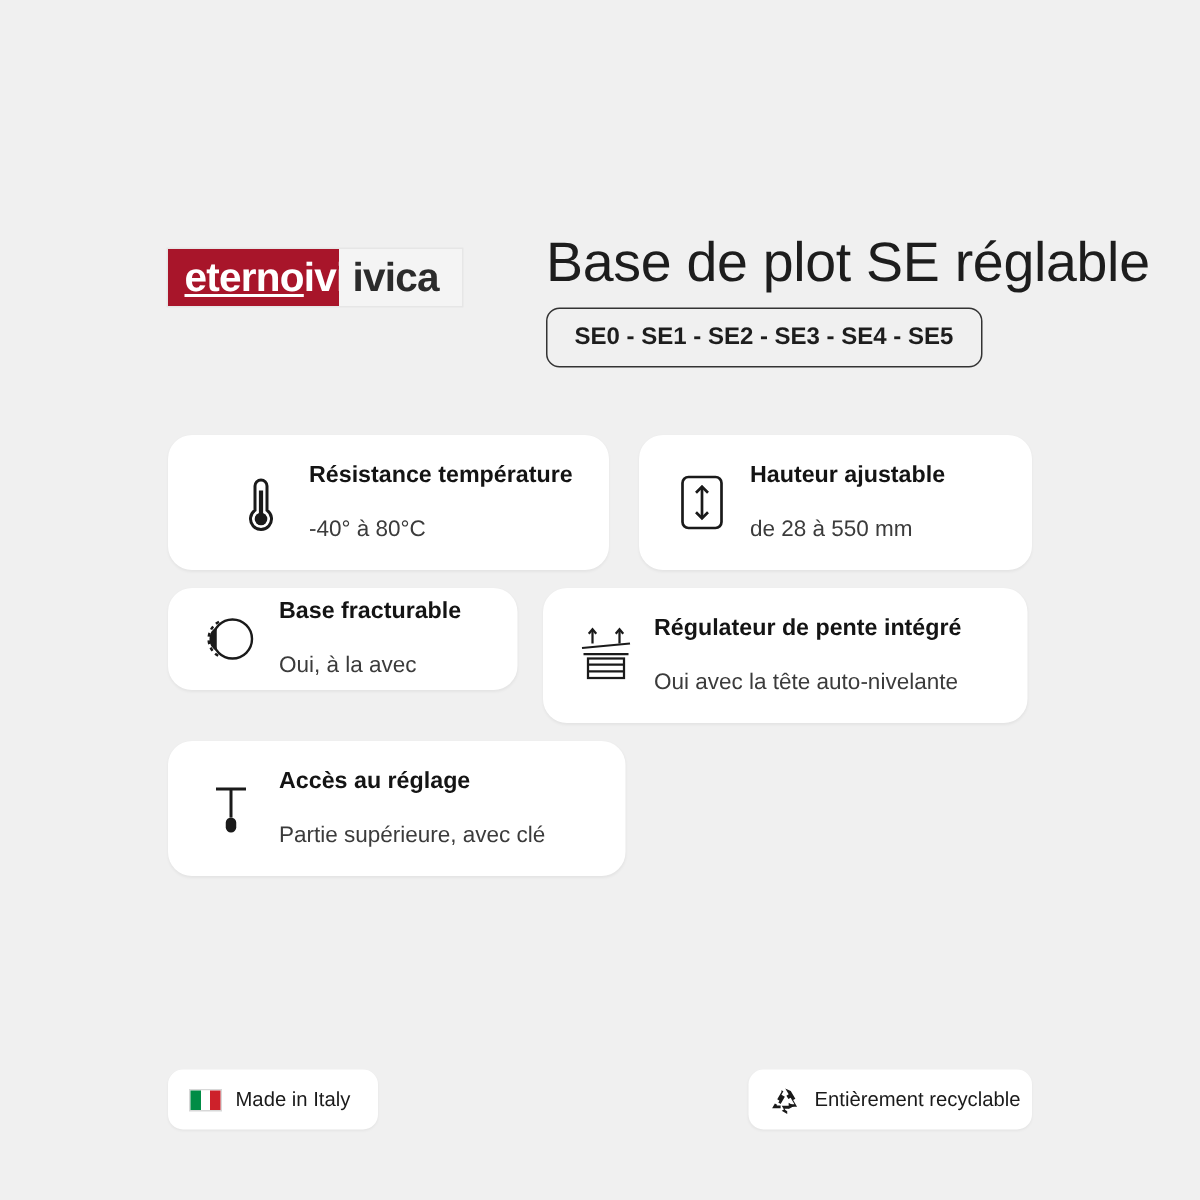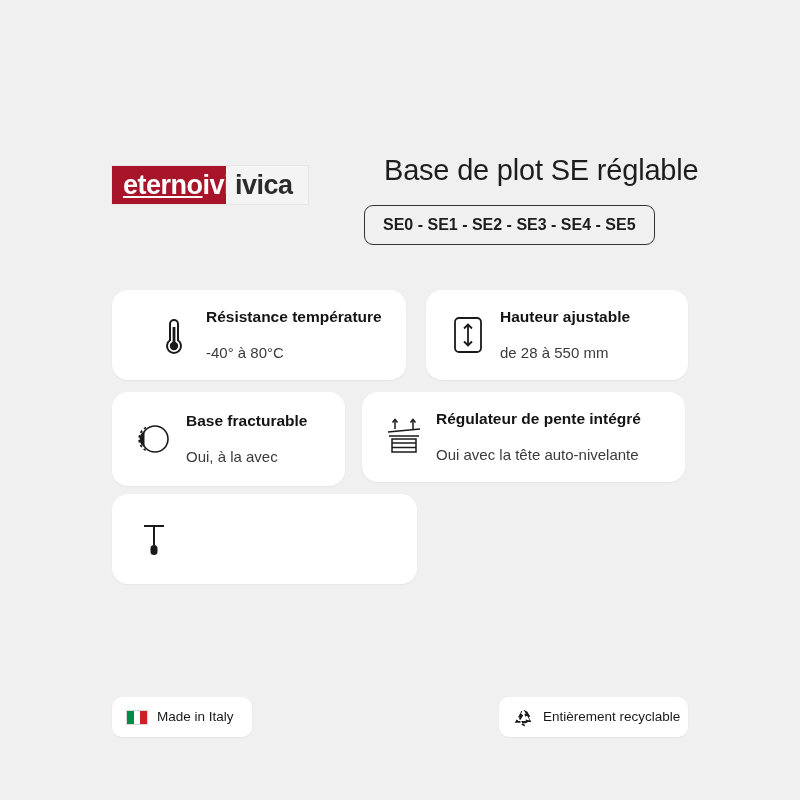--- a/index.html
+++ b/index.html
@@ -61,23 +61,23 @@
     display: flex;
     align-items: center;
     font-size: 27px;
     font-weight: bold;
     letter-spacing: -0.5px;
     color: #2b2b2b;
   }
 
   .title {
     position: absolute;
-    left: 384px;
+    left: 364px;
     top: 24px;
-    font-size: 29px;
+    font-size: 37px;
     color: #1d1d1d;
     letter-spacing: -0.2px;
     white-space: nowrap;
   }
   .models-pill {
     position: absolute;
     left: 364px;
     top: 75px;
     height: 40px;
     box-sizing: border-box;
@@ -135,38 +135,39 @@
     font-size: 15px;
     color: #3b3b3b;
     line-height: 1.3;
     margin-top: 17px;
     white-space: nowrap;
   }
 
   
   #card-0 { left: 112px; top: 0px;   width: 294px; height: 90px; padding-left: 40px; }
   #card-1 { left: 426px; top: 0px;   width: 262px; height: 90px; }
-  #card-2 { left: 112px; top: 102px; width: 233px; height: 94px; }
+  #card-2 { left: 112px; top: 102px; width: 233px; height: 68px; }
   #card-3 { left: 362px; top: 102px; width: 323px; height: 90px; }
   #card-4 { left: 112px; top: 204px; width: 305px; height: 90px; }
 
   
   .badge {
     position: absolute;
     background: #ffffff;
     border-radius: 10px;
     display: flex;
     align-items: center;
     padding: 0 14px;
     height: 40px;
     box-sizing: border-box;
     font-size: 13.5px;
     color: #1a1a1a;
     box-shadow: 0 1px 2px rgba(0,0,0,0.05);
     white-space: nowrap;
+    margin-top: 16px;
   }
   #badge-italy { left: 112px; top: 697px; width: 140px; }
   #badge-recycle { left: 499px; top: 697px; width: 189px; align-items: center; }
   .badge .b-icon {
     flex: 0 0 auto;
     margin-right: 9px;
     display: flex;
     align-items: center;
     justify-content: center;
   }
@@ -266,20 +267,24 @@
     </div>
   </div>
 
   <div class="card" id="card-4">
     <div class="icon">
       <svg width="34" height="42" viewBox="0 0 34 42" fill="none" stroke="#1a1a1a" stroke-width="2">
         <line x1="7" y1="8" x2="27" y2="8"></line>
         <line x1="17" y1="8" x2="17" y2="27"></line>
         <rect x="13.5" y="27" width="7" height="10" rx="3.5" fill="#1a1a1a" stroke="none"></rect>
       </svg>
+    </div>
+    <div class="texts">
+      <div class="c-title">Accès au réglage</div>
+      <div class="c-sub">Partie supérieure, avec clé</div>
     </div>
   </div>
 
 </div>
 
 <div class="badge" id="badge-italy">
   <span class="b-icon">
     <span class="flag">
         <i class="g"></i>
         <i class="w"></i>

